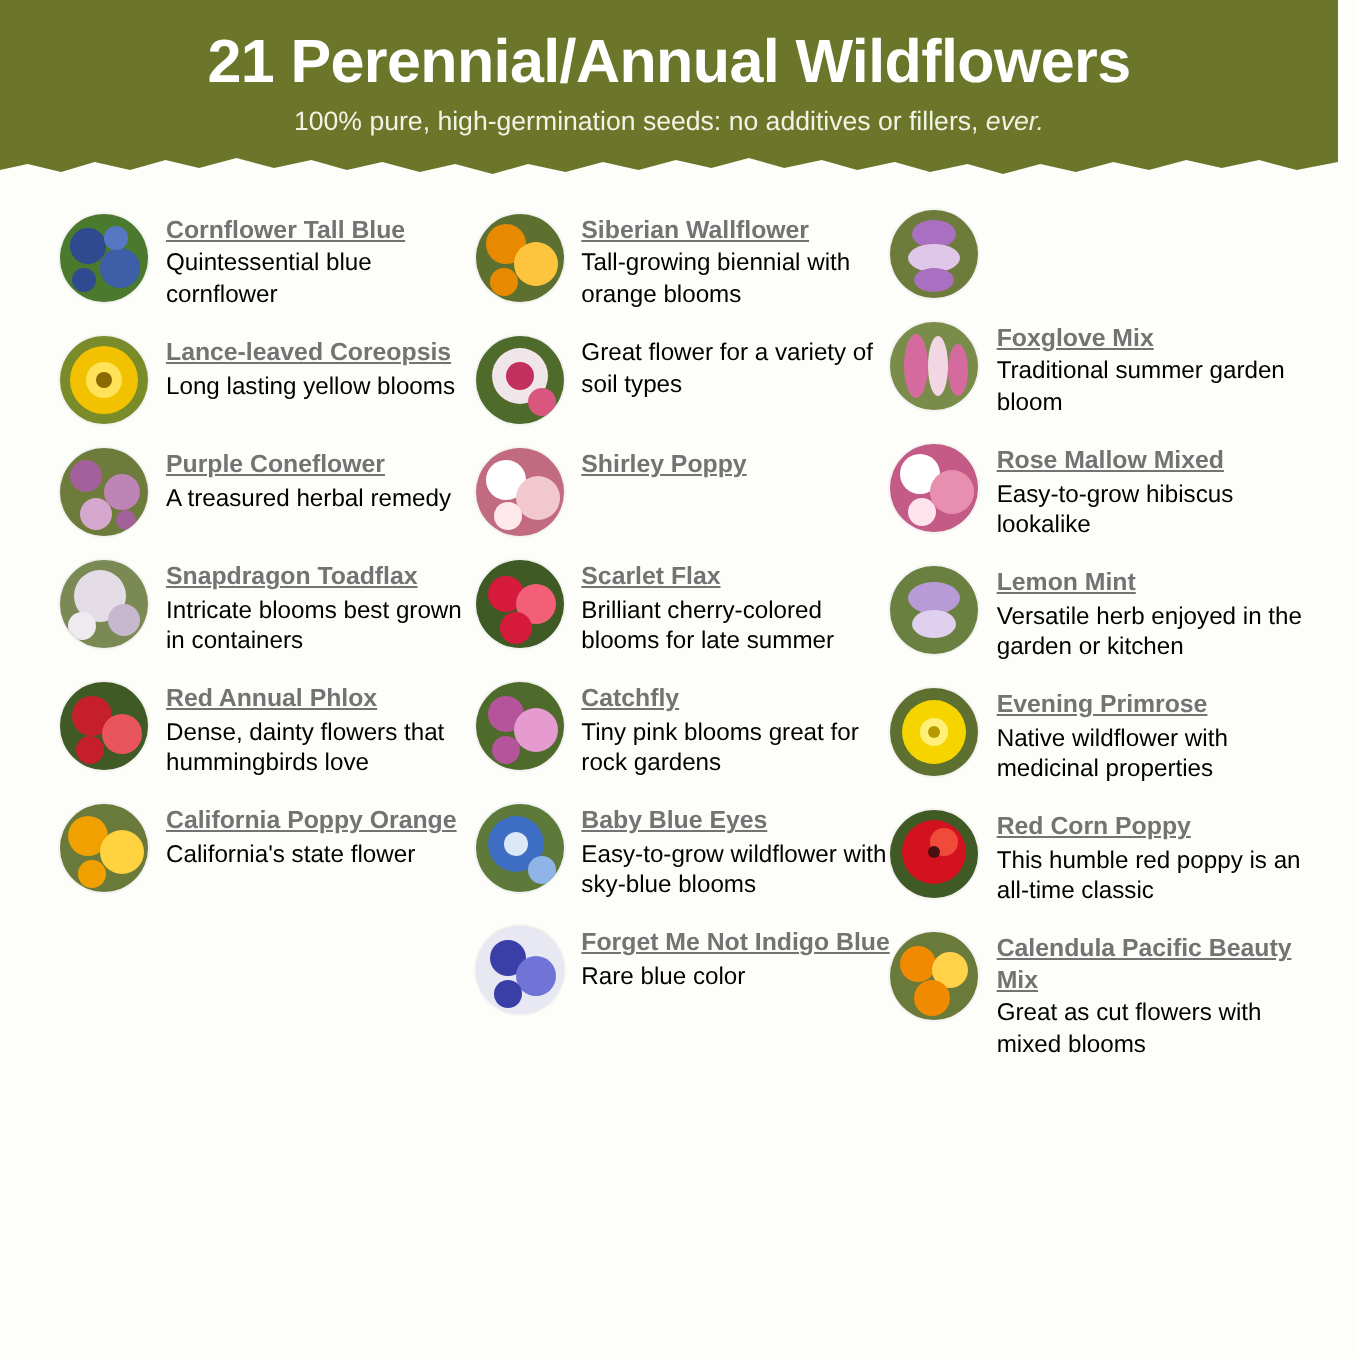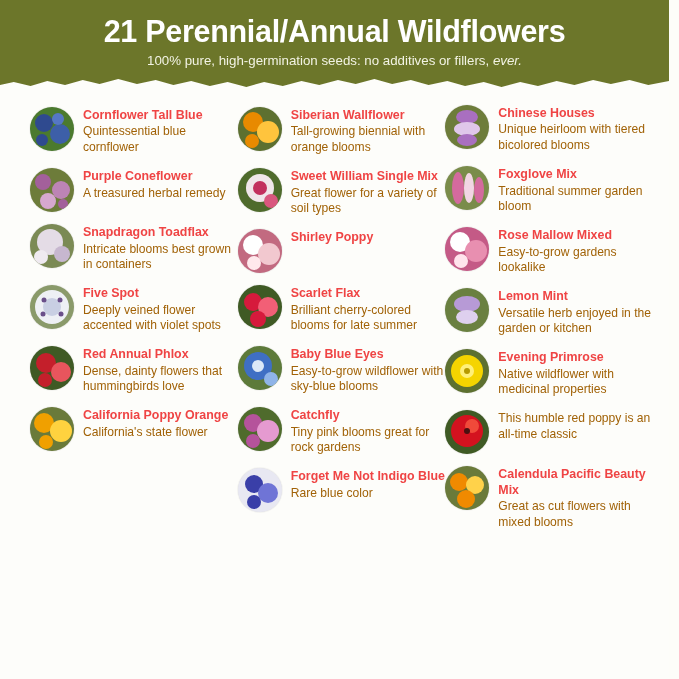--- a/index.html
+++ b/index.html
@@ -84,28 +84,29 @@
     position: relative;
     background: #ddd;
     box-shadow: 0 0 0 1px rgba(0,0,0,0.04);
   }
   .thumb svg { display: block; width: 44px; height: 44px; }
 
   .txt {
     padding-top: 1px;
   }
   .name {
-    color: #ef4444;
+    color: #737373;
     font-weight: bold;
     font-size: 12.4px;
     line-height: 1.24;
     margin: 0 0 1px 0;
+    text-decoration: underline;
   }
   .desc {
-    color: #a16207;
+    color: #000000;
     font-size: 12.1px;
     line-height: 1.31;
     margin: 0;
   }
 
   
   .col.c1 { padding-top: 2px; }
   .col.c2 { padding-top: 2px; }
   .col.c3 { padding-top: 0px; }
 </style>
@@ -139,20 +140,34 @@
                 <circle cx="28" cy="12" r="6" fill="#5577c4"></circle>
                 <circle cx="12" cy="33" r="6" fill="#2f4a8f"></circle>
               </svg>
           </div>
           <div class="txt">
             <p class="name">Cornflower Tall Blue</p>
             <p class="desc">Quintessential blue cornflower</p>
           </div>
         </div>
 
+        <div class="item">
+          <div class="thumb">
+            <svg viewBox="0 0 44 44">
+                <rect width="44" height="44" fill="#7a8c2a"></rect>
+                <circle cx="22" cy="22" r="17" fill="#f2c200"></circle>
+                <circle cx="22" cy="22" r="9" fill="#ffe257"></circle>
+                <circle cx="22" cy="22" r="4" fill="#8a6a00"></circle>
+              </svg>
+          </div>
+          <div class="txt">
+            <p class="name">Lance-leaved Coreopsis</p>
+            <p class="desc">Long lasting yellow blooms</p>
+          </div>
+        </div>
 
         <div class="item">
           <div class="thumb">
             <svg viewBox="0 0 44 44">
                 <rect width="44" height="44" fill="#6d7c3a"></rect>
                 <circle cx="13" cy="14" r="8" fill="#a3609b"></circle>
                 <circle cx="31" cy="22" r="9" fill="#bd84b5"></circle>
                 <circle cx="18" cy="33" r="8" fill="#d6a8cf"></circle>
                 <circle cx="33" cy="36" r="5" fill="#a3609b"></circle>
               </svg>
@@ -171,37 +186,20 @@
                 <circle cx="32" cy="30" r="8" fill="#c7b7cf"></circle>
                 <circle cx="11" cy="33" r="7" fill="#efeaf0"></circle>
               </svg>
           </div>
           <div class="txt">
             <p class="name">Snapdragon Toadflax</p>
             <p class="desc">Intricate blooms best grown in containers</p>
           </div>
         </div>
 
-        <div class="item">
-          <div class="thumb">
-            <svg viewBox="0 0 44 44">
-                <rect width="44" height="44" fill="#8a9a6a"></rect>
-                <circle cx="22" cy="22" r="17" fill="#eef0f5"></circle>
-                <circle cx="22" cy="22" r="9" fill="#c9cfe3"></circle>
-                <circle cx="14" cy="15" r="2.5" fill="#6a4f8a"></circle>
-                <circle cx="30" cy="15" r="2.5" fill="#6a4f8a"></circle>
-                <circle cx="31" cy="29" r="2.5" fill="#6a4f8a"></circle>
-                <circle cx="13" cy="29" r="2.5" fill="#6a4f8a"></circle>
-              </svg>
-          </div>
-          <div class="txt">
-            <p class="name">Five Spot</p>
-            <p class="desc">Deeply veined flower accented with violet spots</p>
-          </div>
-        </div>
 
         <div class="item">
           <div class="thumb">
             <svg viewBox="0 0 44 44">
                 <rect width="44" height="44" fill="#3f5a24"></rect>
                 <circle cx="16" cy="17" r="10" fill="#c41f2b"></circle>
                 <circle cx="31" cy="26" r="10" fill="#e8555d"></circle>
                 <circle cx="15" cy="34" r="7" fill="#c41f2b"></circle>
               </svg>
           </div>
@@ -246,21 +244,20 @@
         <div class="item">
           <div class="thumb">
             <svg viewBox="0 0 44 44">
                 <rect width="44" height="44" fill="#4f6b2c"></rect>
                 <circle cx="22" cy="20" r="14" fill="#f0e6ea"></circle>
                 <circle cx="22" cy="20" r="7" fill="#c2305e"></circle>
                 <circle cx="33" cy="33" r="7" fill="#d9577e"></circle>
               </svg>
           </div>
           <div class="txt">
-            <p class="name">Sweet William Single Mix</p>
             <p class="desc">Great flower for a variety of soil types</p>
           </div>
         </div>
 
         <div class="item">
           <div class="thumb">
             <svg viewBox="0 0 44 44">
                 <rect width="44" height="44" fill="#c26a80"></rect>
                 <circle cx="15" cy="16" r="10" fill="#ffffff"></circle>
                 <circle cx="31" cy="25" r="11" fill="#f2c8cf"></circle>
@@ -283,50 +280,50 @@
           </div>
           <div class="txt">
             <p class="name">Scarlet Flax</p>
             <p class="desc">Brilliant cherry-colored blooms for late summer</p>
           </div>
         </div>
 
         <div class="item">
           <div class="thumb">
             <svg viewBox="0 0 44 44">
+                <rect width="44" height="44" fill="#4f6b2c"></rect>
+                <circle cx="15" cy="16" r="9" fill="#b5539b"></circle>
+                <circle cx="30" cy="24" r="11" fill="#e59ad0"></circle>
+                <circle cx="15" cy="34" r="7" fill="#b5539b"></circle>
+              </svg>
+          </div>
+          <div class="txt">
+            <p class="name">Catchfly</p>
+            <p class="desc">Tiny pink blooms great for rock gardens</p>
+          </div>
+        </div>
+
+        <div class="item">
+          <div class="thumb">
+            <svg viewBox="0 0 44 44">
                 <rect width="44" height="44" fill="#5d7a3a"></rect>
                 <circle cx="20" cy="20" r="14" fill="#3f6fc4"></circle>
                 <circle cx="20" cy="20" r="6" fill="#dce8f7"></circle>
                 <circle cx="33" cy="33" r="7" fill="#8fb4e8"></circle>
               </svg>
           </div>
           <div class="txt">
             <p class="name">Baby Blue Eyes</p>
             <p class="desc">Easy-to-grow wildflower with sky-blue blooms</p>
           </div>
         </div>
 
         <div class="item">
           <div class="thumb">
             <svg viewBox="0 0 44 44">
-                <rect width="44" height="44" fill="#4f6b2c"></rect>
-                <circle cx="15" cy="16" r="9" fill="#b5539b"></circle>
-                <circle cx="30" cy="24" r="11" fill="#e59ad0"></circle>
-                <circle cx="15" cy="34" r="7" fill="#b5539b"></circle>
-              </svg>
-          </div>
-          <div class="txt">
-            <p class="name">Catchfly</p>
-            <p class="desc">Tiny pink blooms great for rock gardens</p>
-          </div>
-        </div>
-
-        <div class="item">
-          <div class="thumb">
-            <svg viewBox="0 0 44 44">
                 <rect width="44" height="44" fill="#e8e8f2"></rect>
                 <circle cx="16" cy="16" r="9" fill="#3a3fa8"></circle>
                 <circle cx="30" cy="25" r="10" fill="#6f74d6"></circle>
                 <circle cx="16" cy="34" r="7" fill="#3a3fa8"></circle>
               </svg>
           </div>
           <div class="txt">
             <p class="name">Forget Me Not Indigo Blue</p>
             <p class="desc">Rare blue color</p>
           </div>
@@ -336,24 +333,20 @@
       <div class="col c3">
         <div class="item">
           <div class="thumb">
             <svg viewBox="0 0 44 44">
                 <rect width="44" height="44" fill="#6d7c3a"></rect>
                 <ellipse cx="22" cy="12" rx="11" ry="7" fill="#a96fc0"></ellipse>
                 <ellipse cx="22" cy="24" rx="13" ry="7" fill="#e0c7ea"></ellipse>
                 <ellipse cx="22" cy="35" rx="10" ry="6" fill="#a96fc0"></ellipse>
               </svg>
           </div>
-          <div class="txt">
-            <p class="name">Chinese Houses</p>
-            <p class="desc">Unique heirloom with tiered bicolored blooms</p>
-          </div>
         </div>
 
         <div class="item">
           <div class="thumb">
             <svg viewBox="0 0 44 44">
                 <rect width="44" height="44" fill="#7a8c4a"></rect>
                 <ellipse cx="13" cy="22" rx="6" ry="16" fill="#d46a9e"></ellipse>
                 <ellipse cx="24" cy="22" rx="5" ry="15" fill="#f2d6e4"></ellipse>
                 <ellipse cx="34" cy="24" rx="5" ry="13" fill="#d46a9e"></ellipse>
               </svg>
@@ -368,21 +361,21 @@
           <div class="thumb">
             <svg viewBox="0 0 44 44">
                 <rect width="44" height="44" fill="#c45a86"></rect>
                 <circle cx="15" cy="15" r="10" fill="#ffffff"></circle>
                 <circle cx="31" cy="24" r="11" fill="#e88fb0"></circle>
                 <circle cx="16" cy="34" r="7" fill="#ffe3ec"></circle>
               </svg>
           </div>
           <div class="txt">
             <p class="name">Rose Mallow Mixed</p>
-            <p class="desc">Easy-to-grow gardens lookalike</p>
+            <p class="desc">Easy-to-grow hibiscus lookalike</p>
           </div>
         </div>
 
         <div class="item">
           <div class="thumb">
             <svg viewBox="0 0 44 44">
                 <rect width="44" height="44" fill="#6a8040"></rect>
                 <ellipse cx="22" cy="16" rx="13" ry="8" fill="#b79ad6"></ellipse>
                 <ellipse cx="22" cy="29" rx="11" ry="7" fill="#ded0ee"></ellipse>
               </svg>
@@ -411,20 +404,21 @@
         <div class="item">
           <div class="thumb">
             <svg viewBox="0 0 44 44">
                 <rect width="44" height="44" fill="#3f5a24"></rect>
                 <circle cx="22" cy="21" r="16" fill="#d4121f"></circle>
                 <circle cx="27" cy="16" r="7" fill="#f04a3a"></circle>
                 <circle cx="22" cy="21" r="3" fill="#4a1010"></circle>
               </svg>
           </div>
           <div class="txt">
+            <p class="name">Red Corn Poppy</p>
             <p class="desc">This humble red poppy is an all-time classic</p>
           </div>
         </div>
 
         <div class="item">
           <div class="thumb">
             <svg viewBox="0 0 44 44">
                 <rect width="44" height="44" fill="#6a7a3a"></rect>
                 <circle cx="14" cy="16" r="9" fill="#f08a00"></circle>
                 <circle cx="30" cy="19" r="9" fill="#ffd24a"></circle>

